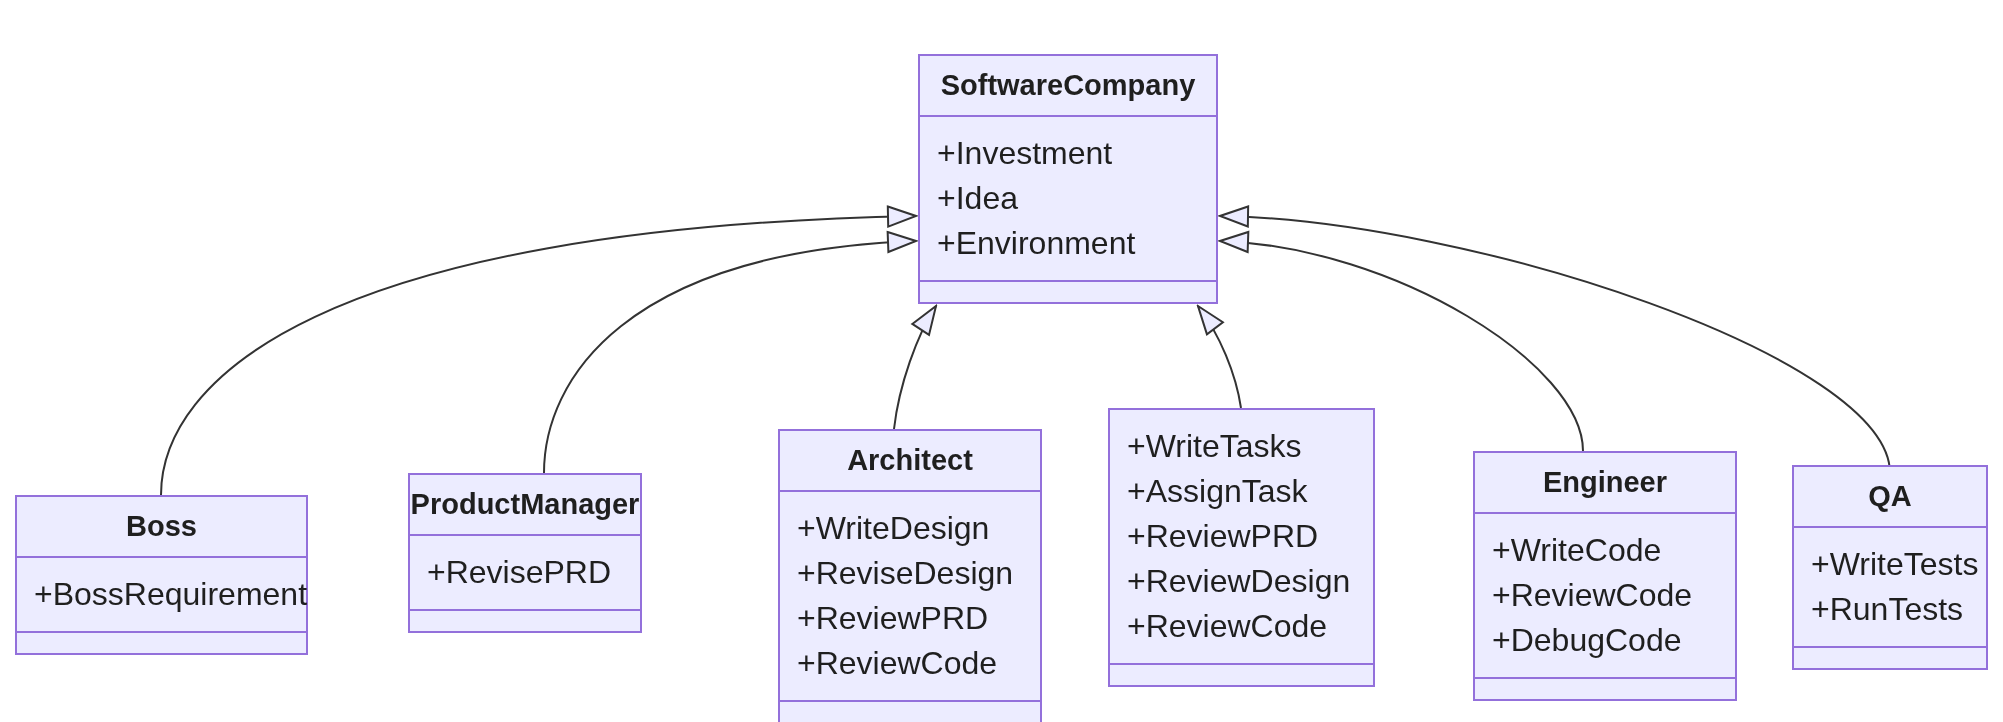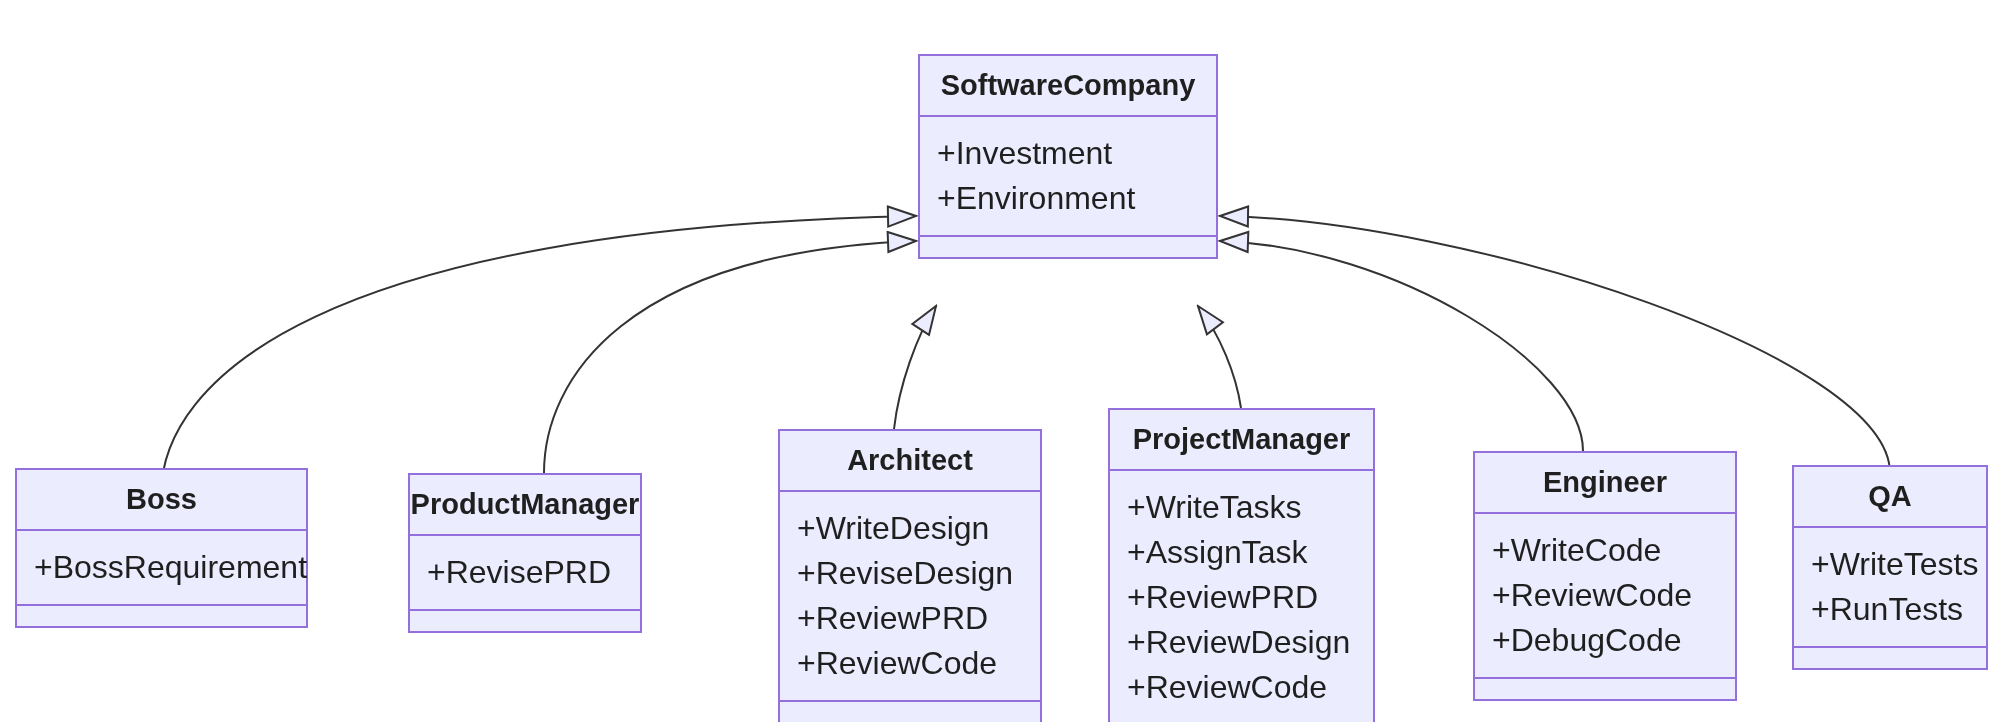--- a/index.html
+++ b/index.html
@@ -52,26 +52,27 @@
     <path class="edge" d="M894,389 C899,345 917,295 936,266" marker-end="url(#hollow-tri)"></path>
     <path class="edge" d="M1241,368 C1236,334 1220,295 1198,266" marker-end="url(#hollow-tri)"></path>
     <path class="edge" d="M1583,411 C1583,325 1395,207 1220,201" marker-end="url(#hollow-tri)"></path>
     <path class="edge" d="M1890,433 C1890,318 1470,180 1220,176" marker-end="url(#hollow-tri)"></path>
   </svg>
 
   <div class="class-box" style="left:918px; top:14px; width:300px;">
     <div class="class-title">SoftwareCompany</div>
     <div class="class-members">
       <div class="member-row">+Investment</div>
+      <div class="member-row">+Idea</div>
       <div class="member-row">+Environment</div>
     </div>
     <div class="class-footer"></div>
   </div>
 
-  <div class="class-box" style="left:15px; top:428px; width:293px;">
+  <div class="class-box" style="left:15px; top:455px; width:293px;">
     <div class="class-title">Boss</div>
     <div class="class-members">
       <div class="member-row">+BossRequirement</div>
     </div>
     <div class="class-footer"></div>
   </div>
 
   <div class="class-box" style="left:408px; top:433px; width:234px;">
     <div class="class-title">ProductManager</div>
     <div class="class-members">
@@ -85,21 +86,20 @@
     <div class="class-members">
       <div class="member-row">+WriteDesign</div>
       <div class="member-row">+ReviseDesign</div>
       <div class="member-row">+ReviewPRD</div>
       <div class="member-row">+ReviewCode</div>
     </div>
     <div class="class-footer"></div>
   </div>
 
   <div class="class-box" style="left:1108px; top:368px; width:267px;">
-    <div class="class-title">ProjectManager</div>
     <div class="class-members">
       <div class="member-row">+WriteTasks</div>
       <div class="member-row">+AssignTask</div>
       <div class="member-row">+ReviewPRD</div>
       <div class="member-row">+ReviewDesign</div>
       <div class="member-row">+ReviewCode</div>
     </div>
     <div class="class-footer"></div>
   </div>
 

